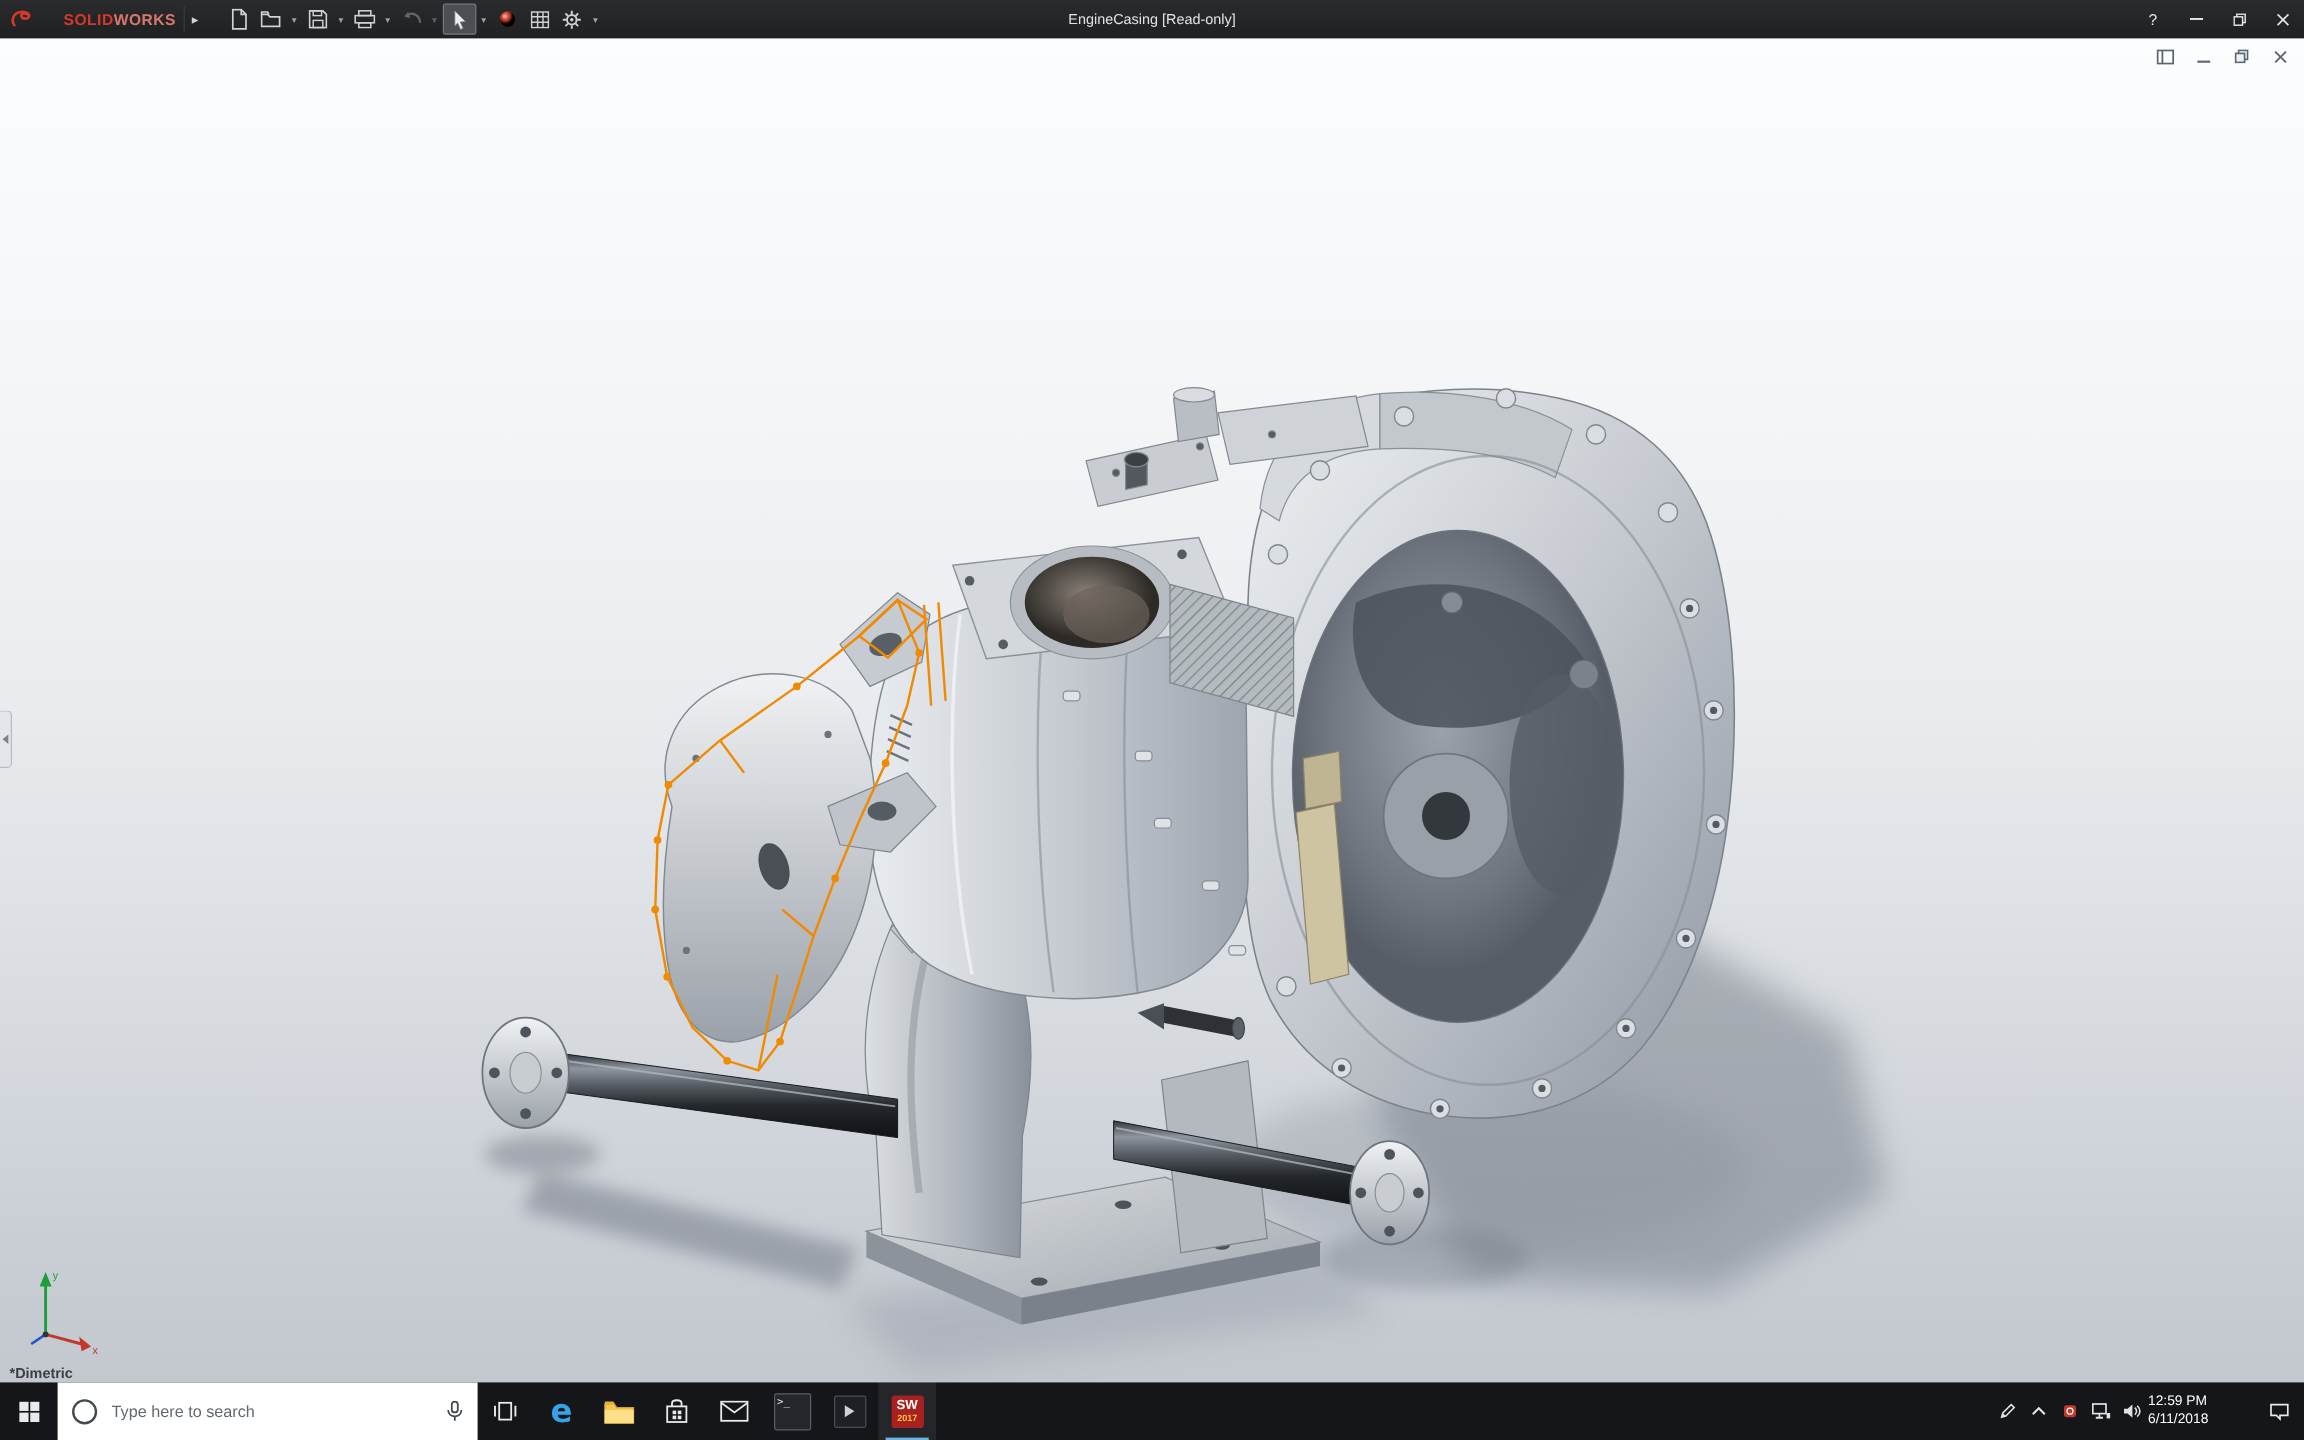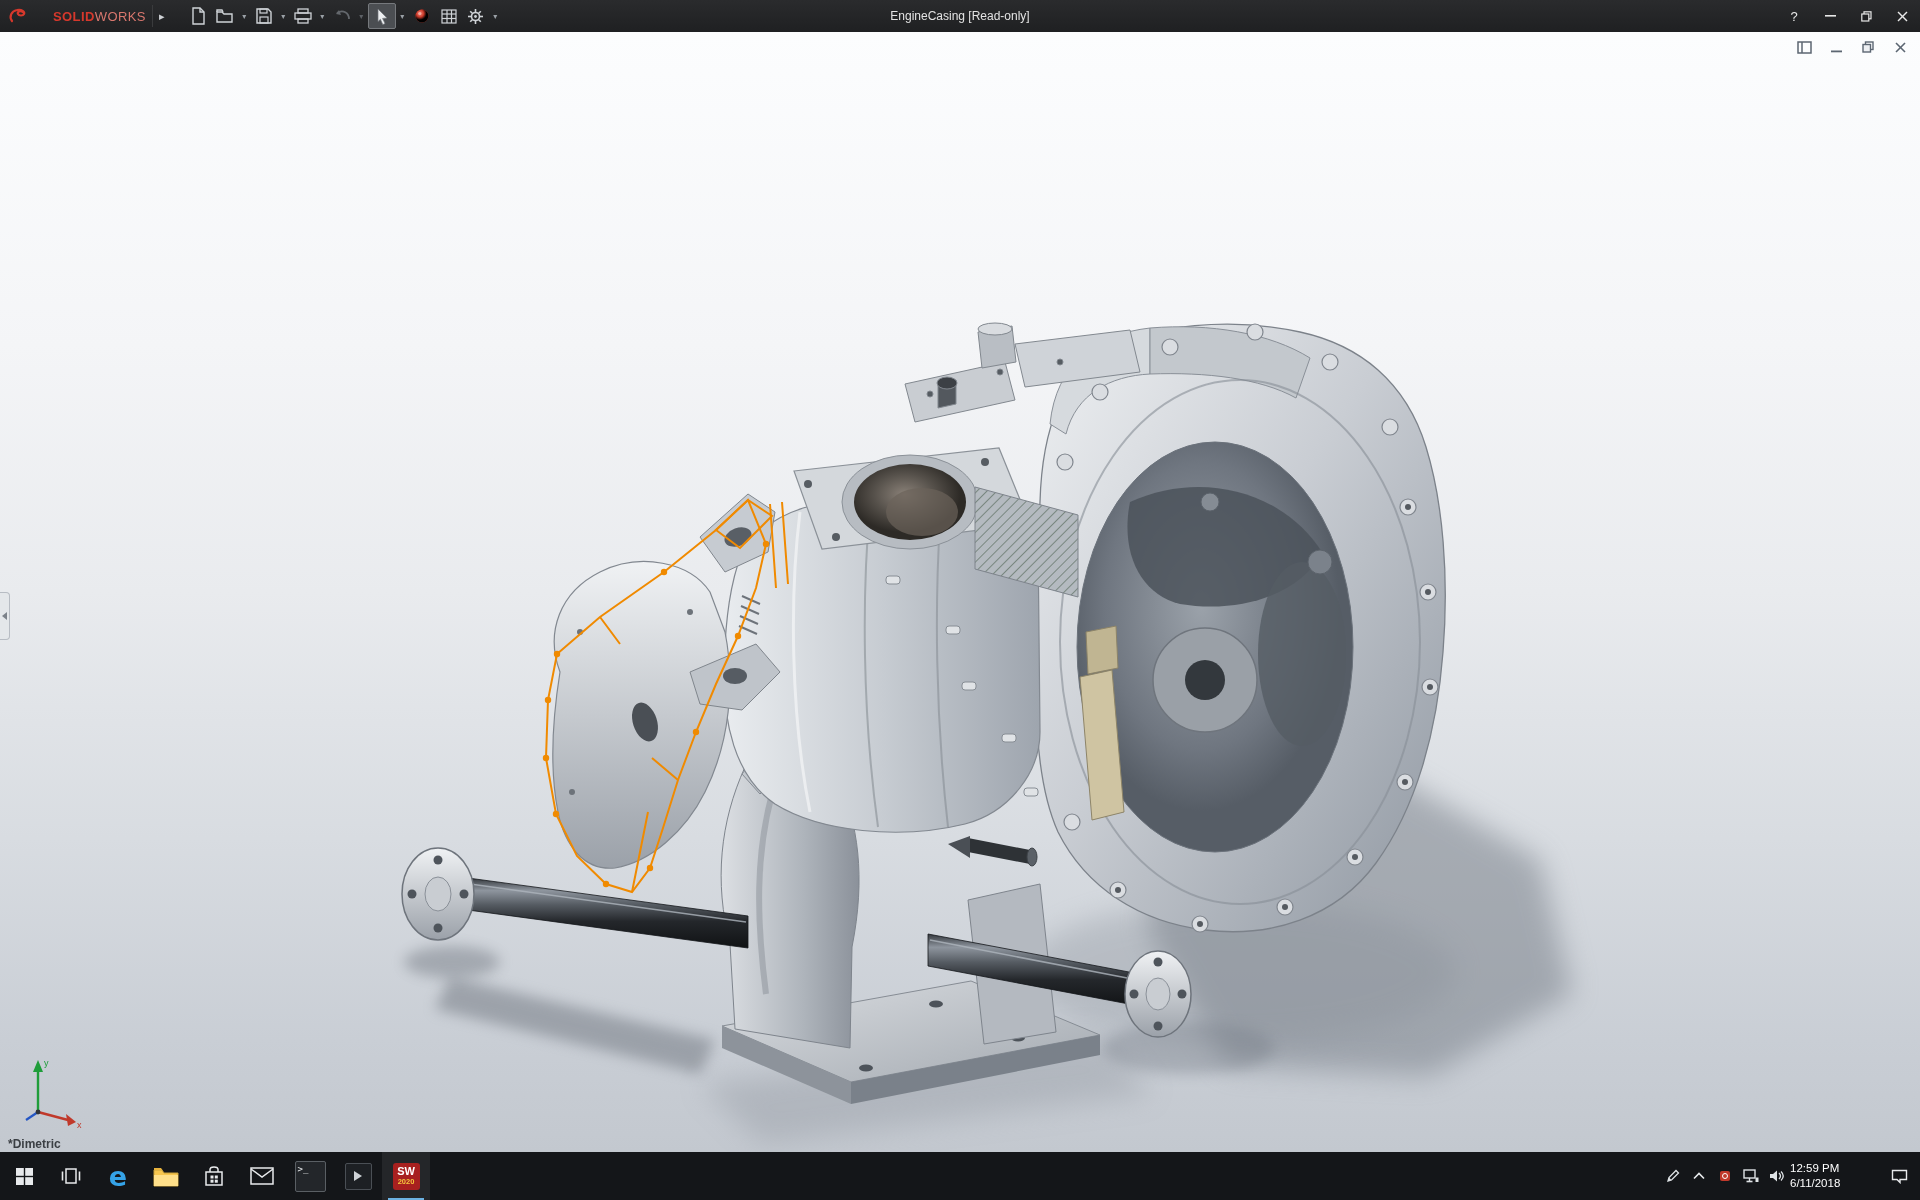--- a/index.html
+++ b/index.html
@@ -3,21 +3,21 @@
 <meta charset="utf-8">
 <style>
   html,body{margin:0;padding:0;background:#000;font-family:"Liberation Sans",sans-serif;}
   .screen{position:relative;width:1920px;height:1200px;overflow:hidden;background:#222;}
 
   
   .titlebar{position:relative;display:flex;align-items:center;height:32px;background:linear-gradient(180deg,#2a2b2d,#1f2022);color:#ddd;}
   .brand{display:flex;align-items:center;gap:4px;padding:0 6px 0 8px;}
   .brand-text{font-size:13px;letter-spacing:.4px;}
   .brand-bold{font-weight:700;color:#d6382c;margin-left:21px;}
-  .brand-light{font-weight:400;color:#d9776e;}
+  .brand-light{font-weight:700;color:#d9776e;}
   .flyout{width:18px;height:22px;display:flex;align-items:center;justify-content:center;color:#cfd2d6;font-size:11px;cursor:default;border-left:1px solid #3a3b3d;}
   .tools{display:flex;align-items:center;margin-left:14px;gap:1px;}
   .tool{width:26px;height:24px;display:flex;align-items:center;justify-content:center;}
   .tool.pressed{background:#4b4e52;border:1px solid #76797d;border-radius:2px;}
   .caret{width:11px;height:24px;display:flex;align-items:center;justify-content:center;color:#9aa0a6;font-size:8px;}
   .caret.dim{color:#5c6065;}
   .doc-title{position:absolute;left:50%;transform:translateX(-50%);font-size:12px;color:#e3e3e3;white-space:nowrap;}
   .win-controls{margin-left:auto;display:flex;height:32px;}
   .winbtn{width:36px;height:32px;display:flex;align-items:center;justify-content:center;color:#e8e8e8;font-size:13px;}
 
@@ -456,20 +456,31 @@
   <footer class="taskbar">
     <div class="task-slot">
       <svg width="17" height="17" viewBox="0 0 17 17">
         <rect x="0" y="0" width="7.8" height="7.8" fill="#e8eaec"></rect>
           <rect x="9.2" y="0" width="7.8" height="7.8" fill="#e8eaec"></rect>
           <rect x="0" y="9.2" width="7.8" height="7.8" fill="#e8eaec"></rect>
           <rect x="9.2" y="9.2" width="7.8" height="7.8" fill="#e8eaec"></rect>
       </svg>
     </div>
 
+    <div class="searchbox">
+      <span class="cortana-ring"></span>
+      <input class="search-input" type="text" placeholder="Type here to search" style="">
+      <span class="mic-wrap">
+        <svg width="14" height="18" viewBox="0 0 14 18">
+            <rect x="4.5" y="1" width="5" height="9" rx="2.5" fill="none" stroke="#444b51" stroke-width="1.5"></rect>
+            <path d="M1.5,8 C1.5,15 12.5,15 12.5,8" fill="none" stroke="#444b51" stroke-width="1.5"></path>
+            <line x1="7" y1="13.5" x2="7" y2="17" stroke="#444b51" stroke-width="1.5"></line>
+          </svg>
+      </span>
+    </div>
 
     <div class="task-slot narrow">
       <svg width="20" height="18" viewBox="0 0 20 18">
         <rect x="5" y="2" width="10" height="14" fill="none" stroke="#e8eaec" stroke-width="1.5"></rect>
         <line x1="1.5" y1="4.5" x2="1.5" y2="13.5" stroke="#e8eaec" stroke-width="1.6"></line>
         <line x1="18.5" y1="4.5" x2="18.5" y2="13.5" stroke="#e8eaec" stroke-width="1.6"></line>
       </svg>
     </div>
 
     <div class="task-slot">
@@ -508,21 +519,21 @@
 
     <div class="task-slot">
       <span class="media-tile">
           <span class="media-tri"></span>
         </span>
     </div>
 
     <div class="task-slot active-app">
       <span class="sw-tile">
         <span class="sw-glyph">SW</span>
-        <span class="sw-year">2020</span>
+        <span class="sw-year">2017</span>
       </span>
       <span class="running-bar"></span>
     </div>
 
     <div class="tray">
       <div class="tray-icon">
         <svg width="14" height="14" viewBox="0 0 14 14">
             <path d="M2,12 L3,8.5 L10,1.5 L12.5,4 L5.5,11 Z" fill="none" stroke="#dfe3e6" stroke-width="1.3"></path>
             <path d="M2,12 L5.5,11 L3,8.5 Z" fill="#dfe3e6"></path>
           </svg>

